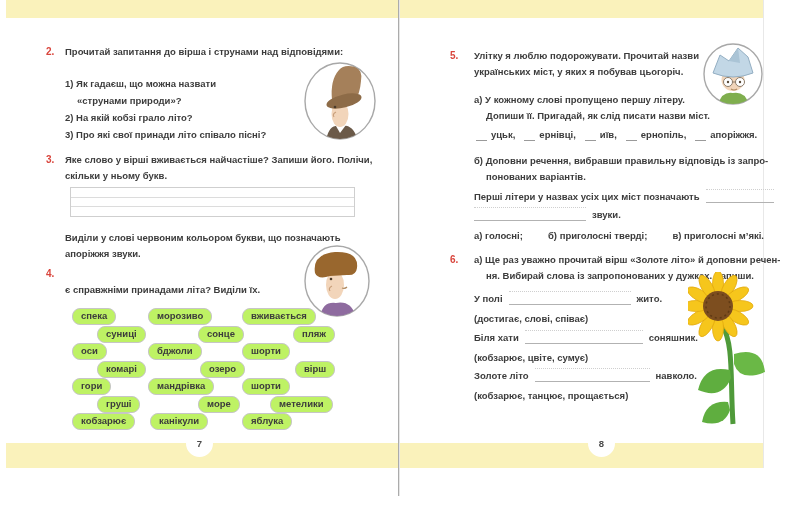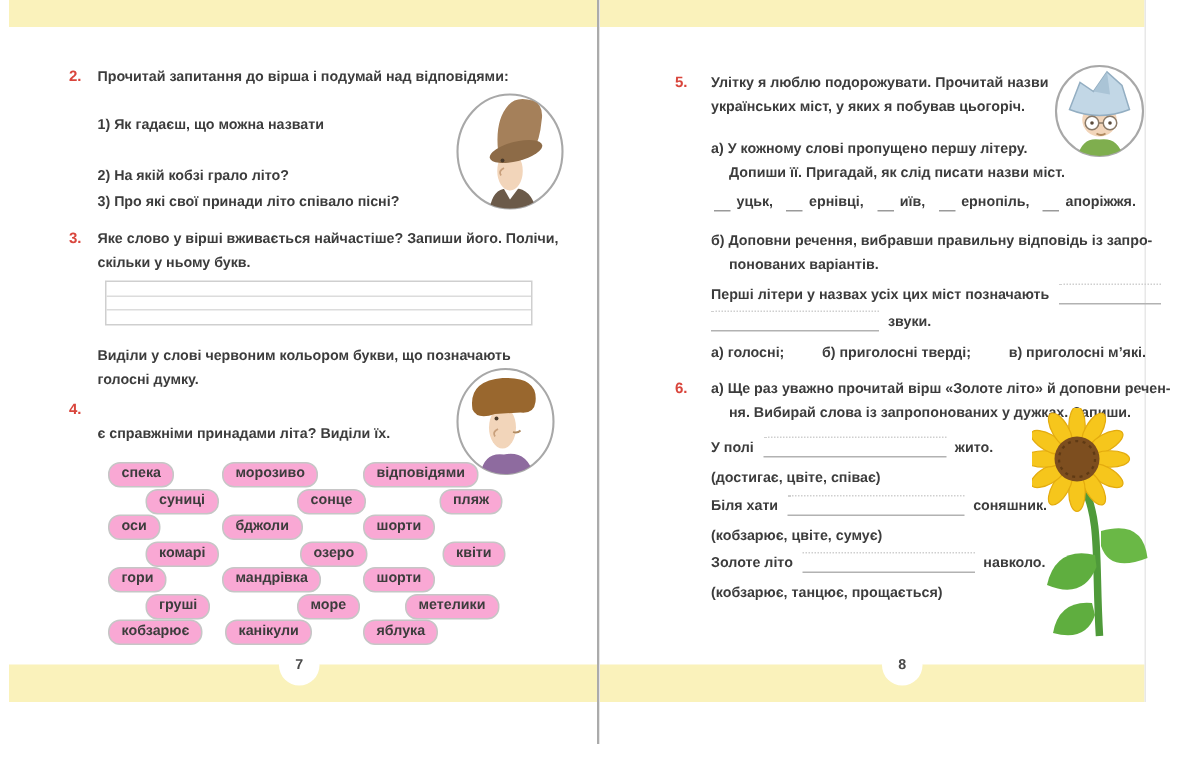--- a/index.html
+++ b/index.html
@@ -8,21 +8,21 @@
   .abs{position:absolute;}
   .band{position:absolute;left:6px;width:757px;background:#faf2bb;}
   .band-top{top:0;height:18px;}
   .band-bottom{top:443px;height:25px;}
   .gutter{position:absolute;left:398px;top:0;width:2px;height:496px;
           background:linear-gradient(to right,#ababab 0 1px,#e6e6e6 1px 2px);}
   .page-edge{position:absolute;left:763px;top:0;width:1px;height:468px;background:#e8e8e8;}
   .txt{font-weight:700;font-size:9.5px;line-height:16px;color:#3c3c3c;white-space:nowrap;}
   .num{font-weight:700;font-size:10px;line-height:16px;color:#d9453c;white-space:nowrap;}
   .chip{position:absolute;font-weight:700;font-size:9.5px;line-height:12px;color:#3c3c3c;
-        background:#f9a8d4;border:1.2px solid #c6c6c6;border-radius:8px;padding:1px 8px 2px;white-space:nowrap;}
+        background:#bef264;border:1.2px solid #c6c6c6;border-radius:8px;padding:1px 8px 2px;white-space:nowrap;}
   .wbox{position:absolute;border:1px solid #cfcfcf;background:#fff;}
   .wline{position:absolute;left:0;right:0;height:0;border-top:1px solid #dcdcdc;}
   .fillrow{display:flex;align-items:flex-end;gap:6px;}
   .blank{display:inline-block;height:12px;border-bottom:1.2px solid #b2b2b2;
          border-top:1px dotted #cfcfcf;margin-bottom:2px;}
   .city-blank{display:inline-block;width:11px;height:9px;border-bottom:1.2px solid #9a9a9a;
               margin:0 4px 2px 9px;}
   .city-blank.first{margin-left:0;}
   .cities{display:flex;align-items:flex-end;}
   .options{display:flex;justify-content:space-between;}
@@ -34,23 +34,24 @@
 <body>
 
 <div class="canvas">
 
   <div class="band band-top"></div>
   <div class="band band-bottom"></div>
   <div class="gutter"></div>
   <div class="page-edge"></div>
 
   <div class="abs num" style="left:46px;top:44px">2.</div>
-  <div class="abs txt" style="left:65px;top:44px">Прочитай запитання до вірша і подумай над відповідями:</div>
+  <div class="abs txt" style="left:65px;top:44px">Прочитай запитання до вірша і струнами над відповідями:</div>
 
   <div class="abs txt" style="left:65px;top:76px">1) Як гадаєш, що можна назвати</div>
+  <div class="abs txt" style="left:77px;top:93px">«струнами природи»?</div>
   <div class="abs txt" style="left:65px;top:110px">2) На якій кобзі грало літо?</div>
   <div class="abs txt" style="left:65px;top:127px">3) Про які свої принади літо співало пісні?</div>
 
   <svg class="abs" style="left:302px;top:60px" width="76" height="82" viewBox="0 0 76 82">
     <defs>
         <clipPath id="c1">
           <ellipse cx="38" cy="41" rx="35" ry="38"></ellipse>
         </clipPath>
       </defs>
     <ellipse cx="38" cy="41" rx="35" ry="38" fill="#fff" stroke="#a8a8a8" stroke-width="1.4"></ellipse>
@@ -68,21 +69,21 @@
   <div class="abs num" style="left:46px;top:152px">3.</div>
   <div class="abs txt" style="left:65px;top:168px">скільки у ньому букв.</div>
   <div class="abs txt" style="left:65px;top:152px">Яке слово у вірші вживається найчастіше? Запиши його. Полічи,</div>
 
   <div class="wbox" style="left:70px;top:187px;width:283px;height:28px">
     <div class="wline" style="top:9px"></div>
     <div class="wline" style="top:18px"></div>
   </div>
 
   <div class="abs txt" style="left:65px;top:230px">Виділи у слові червоним кольором букви, що позначають</div>
-  <div class="abs txt" style="left:65px;top:246px">голосні думку.</div>
+  <div class="abs txt" style="left:65px;top:246px">апоріжжя звуки.</div>
 
   <div class="abs num" style="left:46px;top:266px">4.</div>
   <div class="abs txt" style="left:65px;top:282px">є справжніми принадами літа? Виділи їх.</div>
 
   <svg class="abs" style="left:302px;top:244px" width="70" height="74" viewBox="0 0 70 74">
     <defs>
         <clipPath id="c2">
           <ellipse cx="35" cy="37" rx="32" ry="35"></ellipse>
         </clipPath>
       </defs>
@@ -92,30 +93,30 @@
       <ellipse cx="33" cy="41" rx="9" ry="14" fill="#f2d5ba"></ellipse>
       <path d="M30 42 q-4 2 -2 5" stroke="#c9a07c" stroke-width="1.2" fill="none"></path>
       <circle cx="29" cy="35" r="1.3" fill="#4a3a2a"></circle>
       <path d="M13 29 Q10 10 33 8 Q57 7 55 24 Q54 32 45 31 L28 32 Q16 36 13 29 Z" fill="#99672e"></path>
       <path d="M40 44 q3 1 5 -1" stroke="#b08a60" stroke-width="1.2" fill="none"></path>
     </g>
   </svg>
 
   <span class="chip" style="left:72px;top:308px">спека</span>
   <span class="chip" style="left:148px;top:308px">морозиво</span>
-  <span class="chip" style="left:242px;top:308px">відповідями</span>
+  <span class="chip" style="left:242px;top:308px">вживається</span>
   <span class="chip" style="left:97px;top:326px">суниці</span>
   <span class="chip" style="left:198px;top:326px">сонце</span>
   <span class="chip" style="left:293px;top:326px">пляж</span>
   <span class="chip" style="left:72px;top:343px">оси</span>
   <span class="chip" style="left:148px;top:343px">бджоли</span>
   <span class="chip" style="left:242px;top:343px">шорти</span>
   <span class="chip" style="left:97px;top:361px">комарі</span>
   <span class="chip" style="left:200px;top:361px">озеро</span>
-  <span class="chip" style="left:295px;top:361px">квіти</span>
+  <span class="chip" style="left:295px;top:361px">вірш</span>
   <span class="chip" style="left:72px;top:378px">гори</span>
   <span class="chip" style="left:148px;top:378px">мандрівка</span>
   <span class="chip" style="left:242px;top:378px">шорти</span>
   <span class="chip" style="left:97px;top:396px">груші</span>
   <span class="chip" style="left:198px;top:396px">море</span>
   <span class="chip" style="left:270px;top:396px">метелики</span>
   <span class="chip" style="left:72px;top:413px">кобзарює</span>
   <span class="chip" style="left:150px;top:413px">канікули</span>
   <span class="chip" style="left:242px;top:413px">яблука</span>
 
@@ -180,21 +181,21 @@
 
   <div class="abs num" style="left:450px;top:252px">6.</div>
   <div class="abs txt" style="left:474px;top:252px">а) Ще раз уважно прочитай вірш «Золоте літо» й доповни речен-</div>
   <div class="abs txt" style="left:486px;top:268px">ня. Вибирай слова із запропонованих у дужках. Запиши.</div>
 
   <div class="abs fillrow" style="left:474px;top:291px">
     <span class="txt">У полі</span>
     <span class="blank" style="width:122px"></span>
     <span class="txt">жито.</span>
   </div>
-  <div class="abs txt" style="left:474px;top:311px">(достигає, цвіте, співає)</div>
+  <div class="abs txt" style="left:474px;top:311px">(достигає, слові, співає)</div>
 
   <div class="abs fillrow" style="left:474px;top:330px">
     <span class="txt">Біля хати</span>
     <span class="blank" style="width:118px"></span>
     <span class="txt">соняшник.</span>
   </div>
   <div class="abs txt" style="left:474px;top:350px">(кобзарює, цвіте, сумує)</div>
 
   <div class="abs fillrow" style="left:474px;top:368px">
     <span class="txt">Золоте літо</span>

